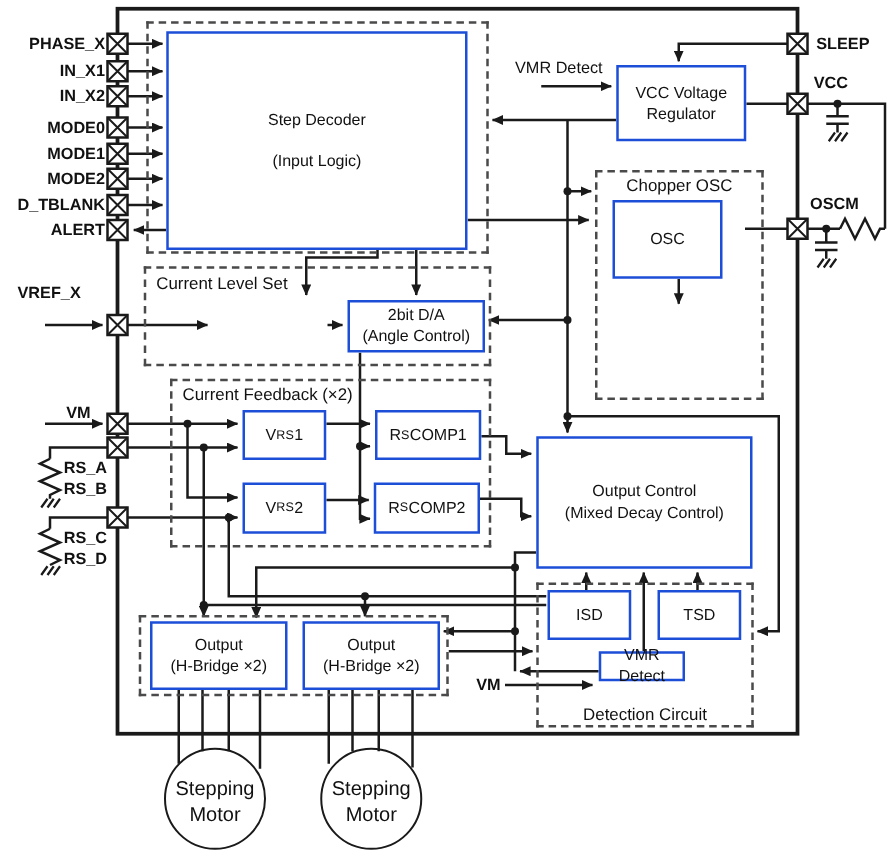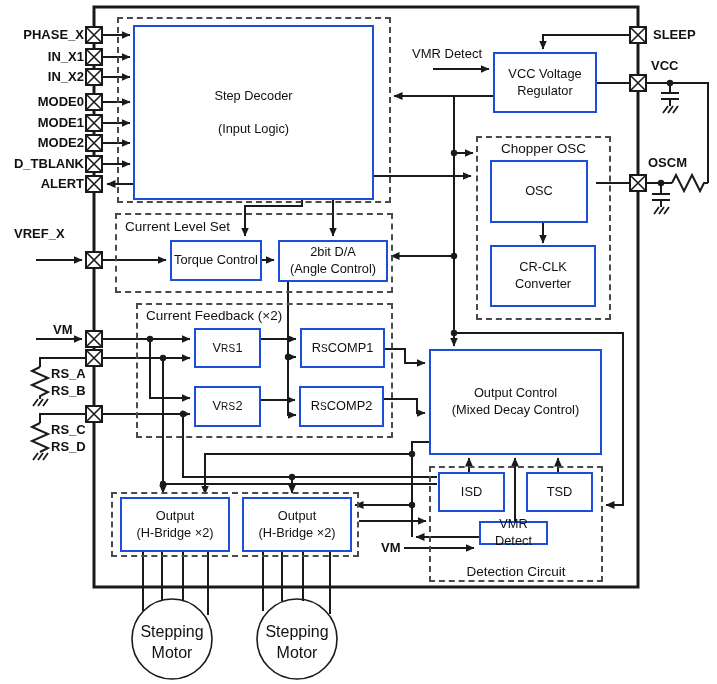--- a/index.html
+++ b/index.html
@@ -180,24 +180,21 @@
 <div class="glabel" style="left:125px;top:219px">Current Level Set</div>
 <div class="glabel" style="left:146px;top:308px">Current Feedback (×2)</div>
 <div class="glabel c" style="left:476px;top:141px;width:135px">Chopper OSC</div>
 <div class="glabel c" style="left:429px;top:564px;width:174px">Detection Circuit</div>
 
 <div class="blk" style="left:133px;top:25px;width:241px;height:175px">Step Decoder
 
 (Input Logic)</div>
 <div class="blk" style="left:493px;top:52px;width:104px;height:61px">VCC Voltage
 Regulator</div>
-<div class="blk" style="left:490px;top:160px;width:98px;height:63px">OSC</div>
-<div class="blk" style="left:490px;top:245px;width:106px;height:62px">CR-CLK
-Converter</div>
-<div class="blk" style="left:170px;top:240px;width:92px;height:41px">Torque Control</div>
+<div class="blk" style="left:490px;top:160px;width:88px;height:63px">OSC</div>
 <div class="blk" style="left:278px;top:240px;width:110px;height:42px">2bit D/A
 (Angle Control)</div>
 <div class="blk" style="left:194px;top:328px;width:67px;height:40px"><span>V</span><span class="sub">RS</span><span>1</span></div>
 <div class="blk" style="left:194px;top:386px;width:67px;height:41px"><span>V</span><span class="sub">RS</span><span>2</span></div>
 <div class="blk" style="left:300px;top:328px;width:85px;height:40px"><span>R</span><span class="sub">S</span><span> COMP1</span></div>
 <div class="blk" style="left:299px;top:386px;width:85px;height:41px"><span>R</span><span class="sub">S</span><span> COMP2</span></div>
 <div class="blk" style="left:429px;top:349px;width:173px;height:106px">Output Control
 (Mixed Decay Control)</div>
 <div class="blk" style="left:438px;top:472px;width:67px;height:40px">ISD</div>
 <div class="blk" style="left:526px;top:472px;width:67px;height:40px">TSD</div>

